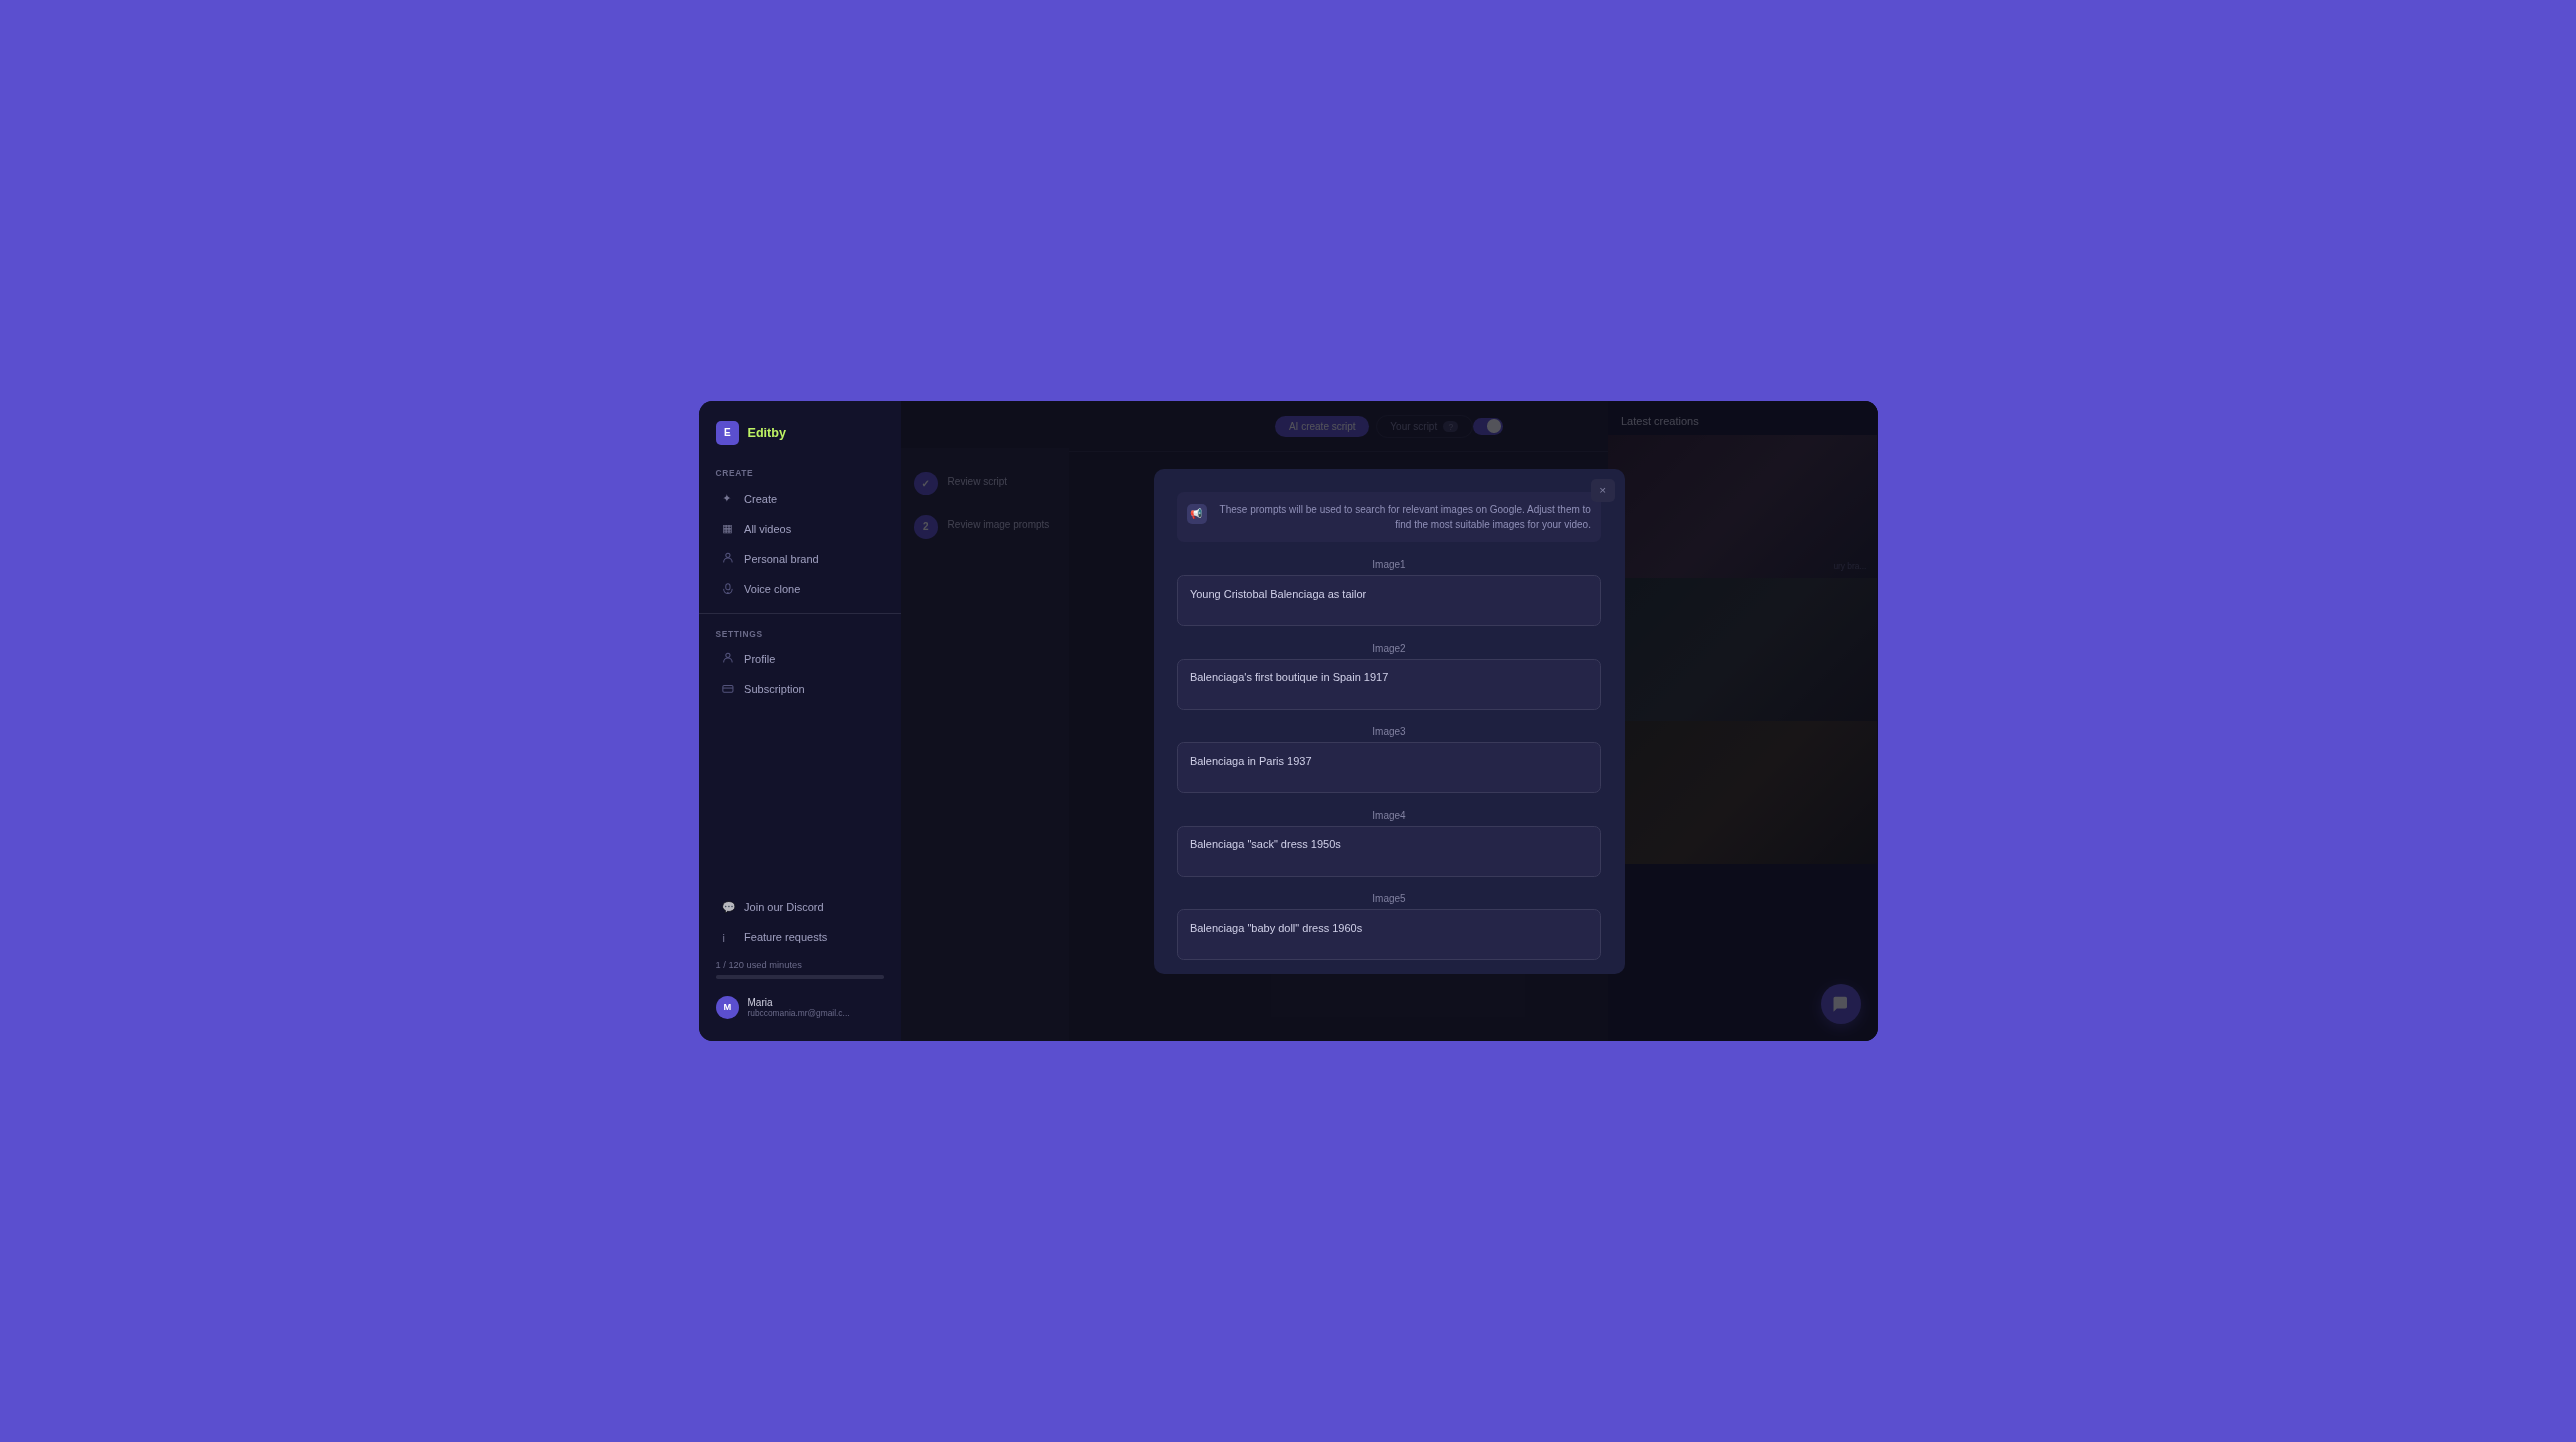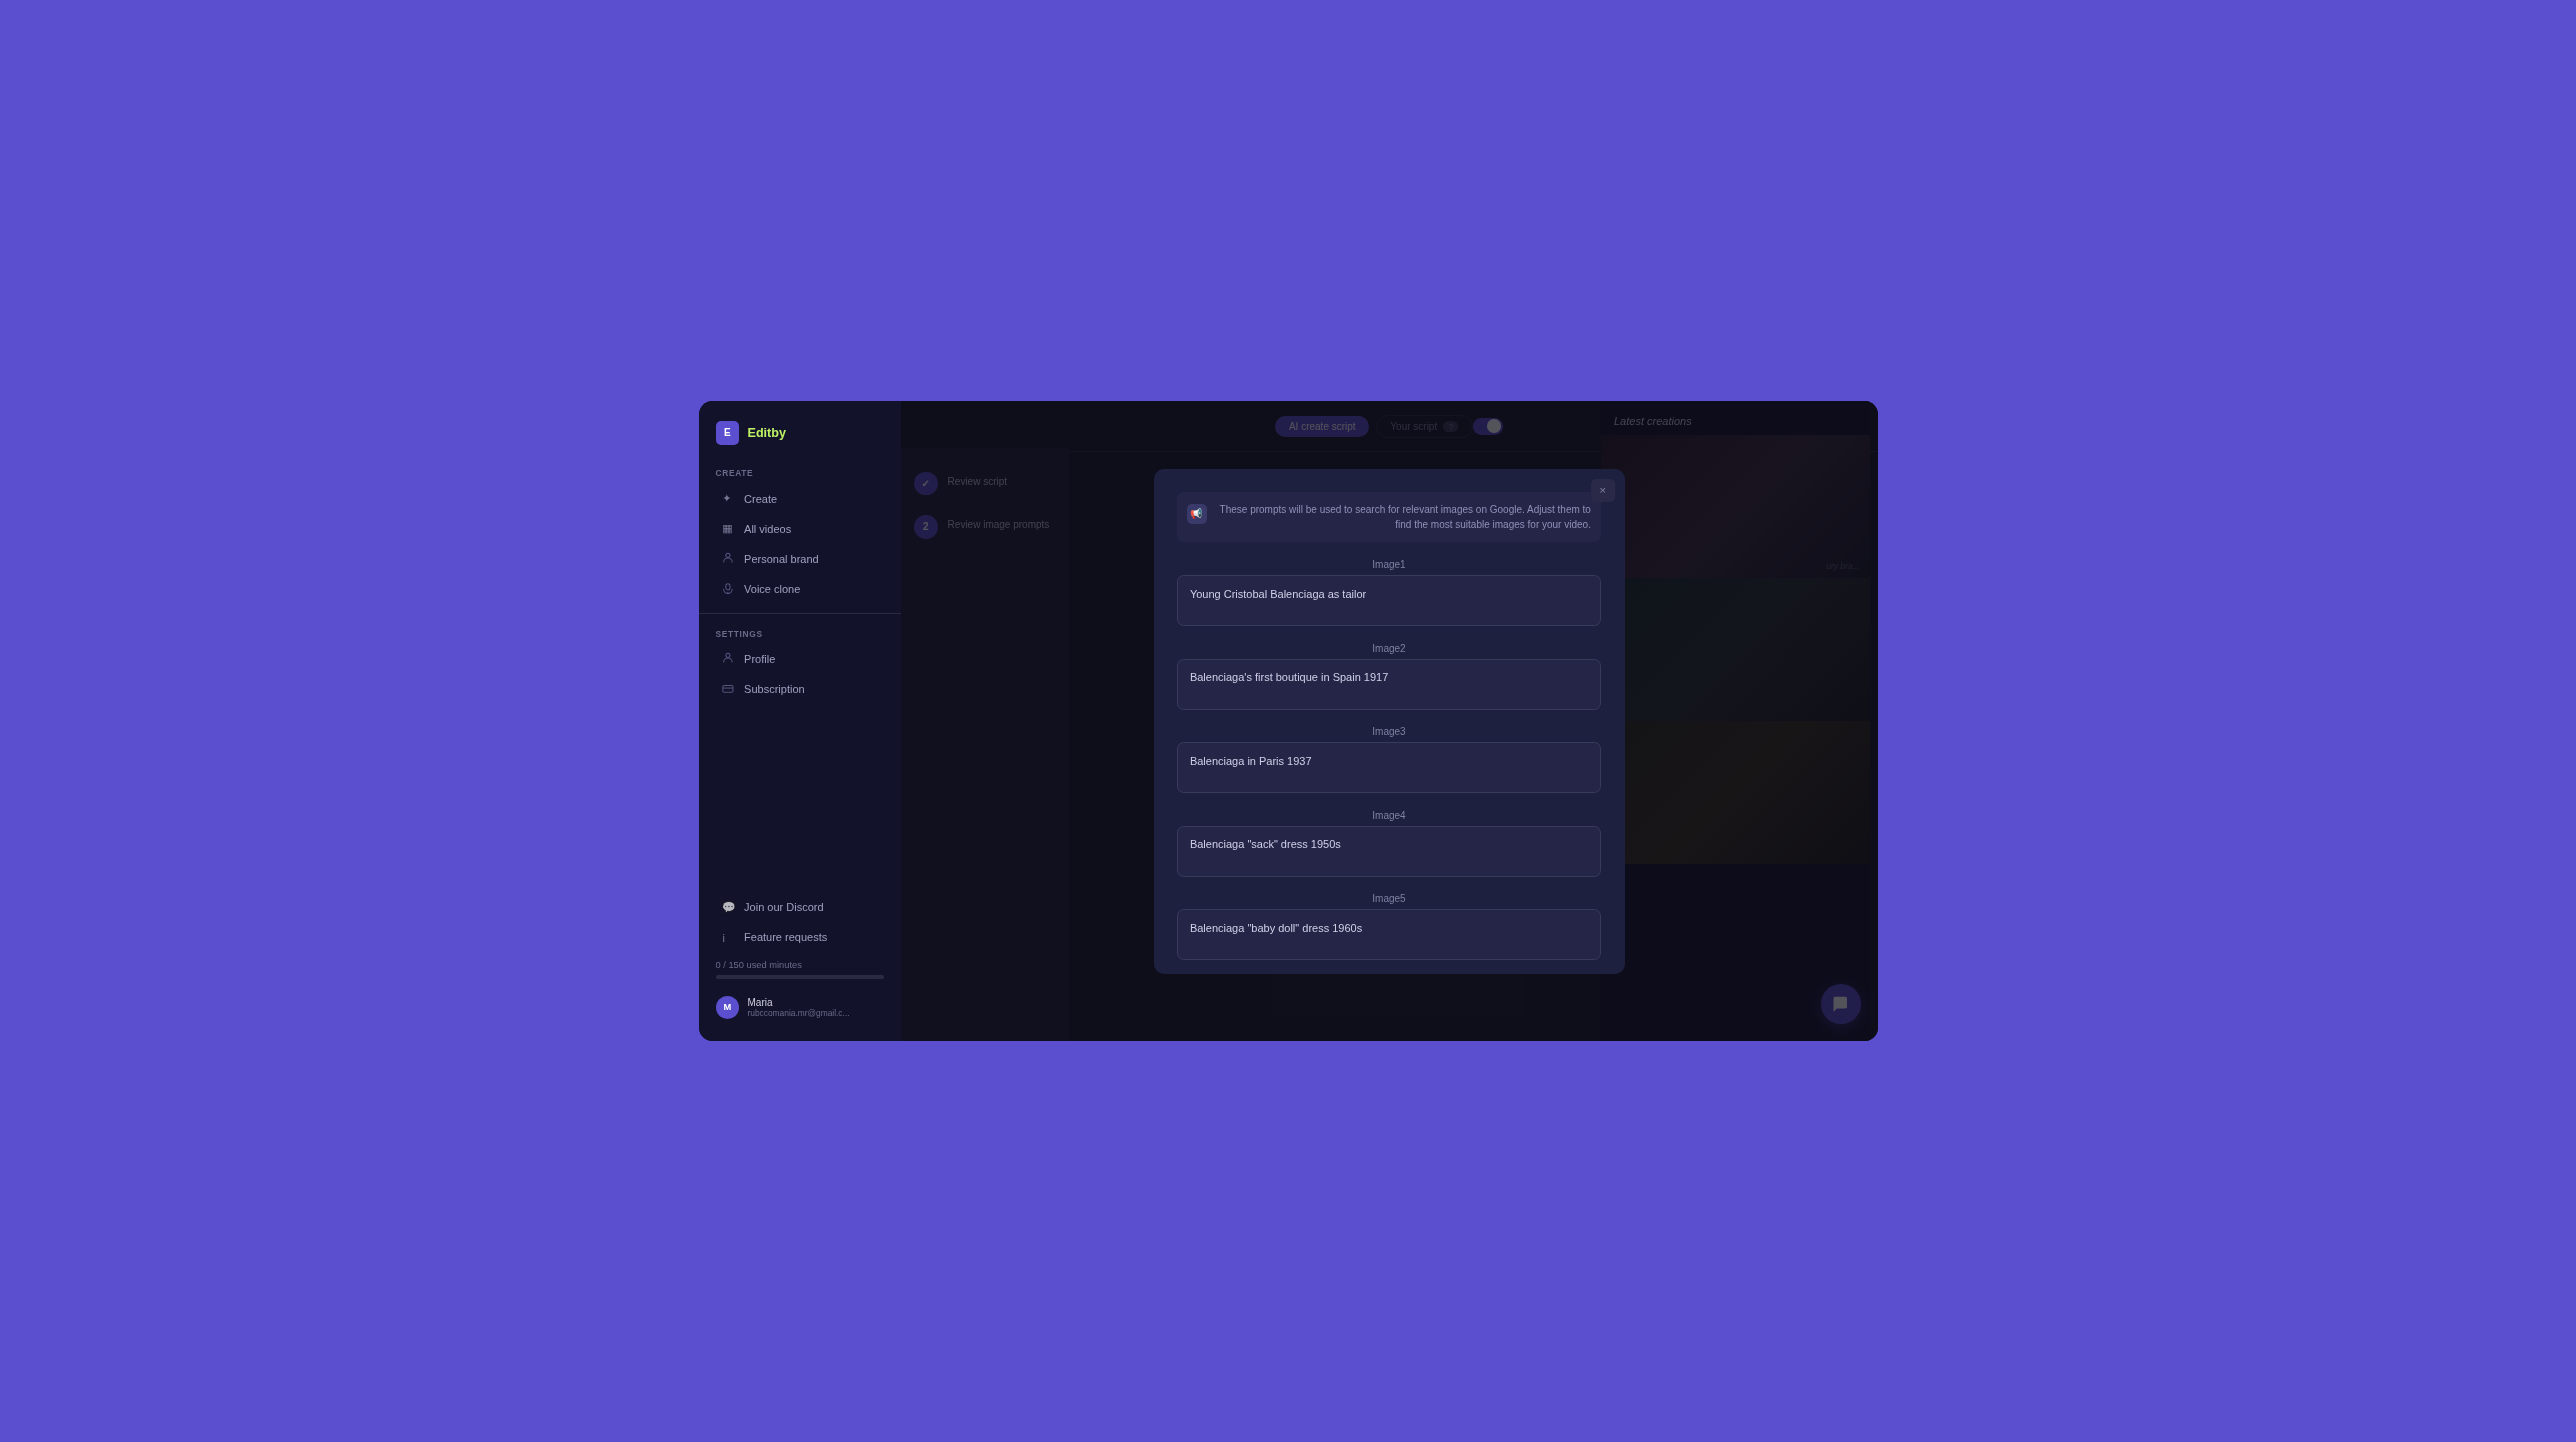--- a/index.html
+++ b/index.html
@@ -178,26 +178,25 @@
       height: 13.5px;
       background: white;
       border-radius: 50%;
       position: absolute;
       top: 1.7px;
       right: 1.7px;
     }
     
     .latest-panel {
       position: absolute;
-      right: 8px;
+      right: 1px;
       top: 0;
       width: 269px;
       height: 100%;
       background: #12122a;
-      font-style: italic;
     }
     .latest-title {
       color: #d0d0e0;
       font-size: 11px;
       padding: 13.5px 13.5px 8.4px;
     }
 
     
     .wizard-panel {
       position: absolute;
@@ -444,21 +443,21 @@
         <span class="icon">💬</span>
         <span>Join our Discord</span>
       </div>
       <div class="sidebar-item">
         <span class="icon">ℹ</span>
         <span>Feature requests</span>
       </div>
 
       <div class="usage-bar-container">
         <div class="usage-text">
-          <span>0 / 150</span> <span>used minutes</span>
+          <span>1 / 120</span> <span>used minutes</span>
         </div>
         <div class="usage-bar">
           <div class="usage-fill"></div>
         </div>
       </div>
 
       <div class="user-item">
         <div class="user-avatar">M</div>
         <div>
           <div class="user-name">Maria</div>

